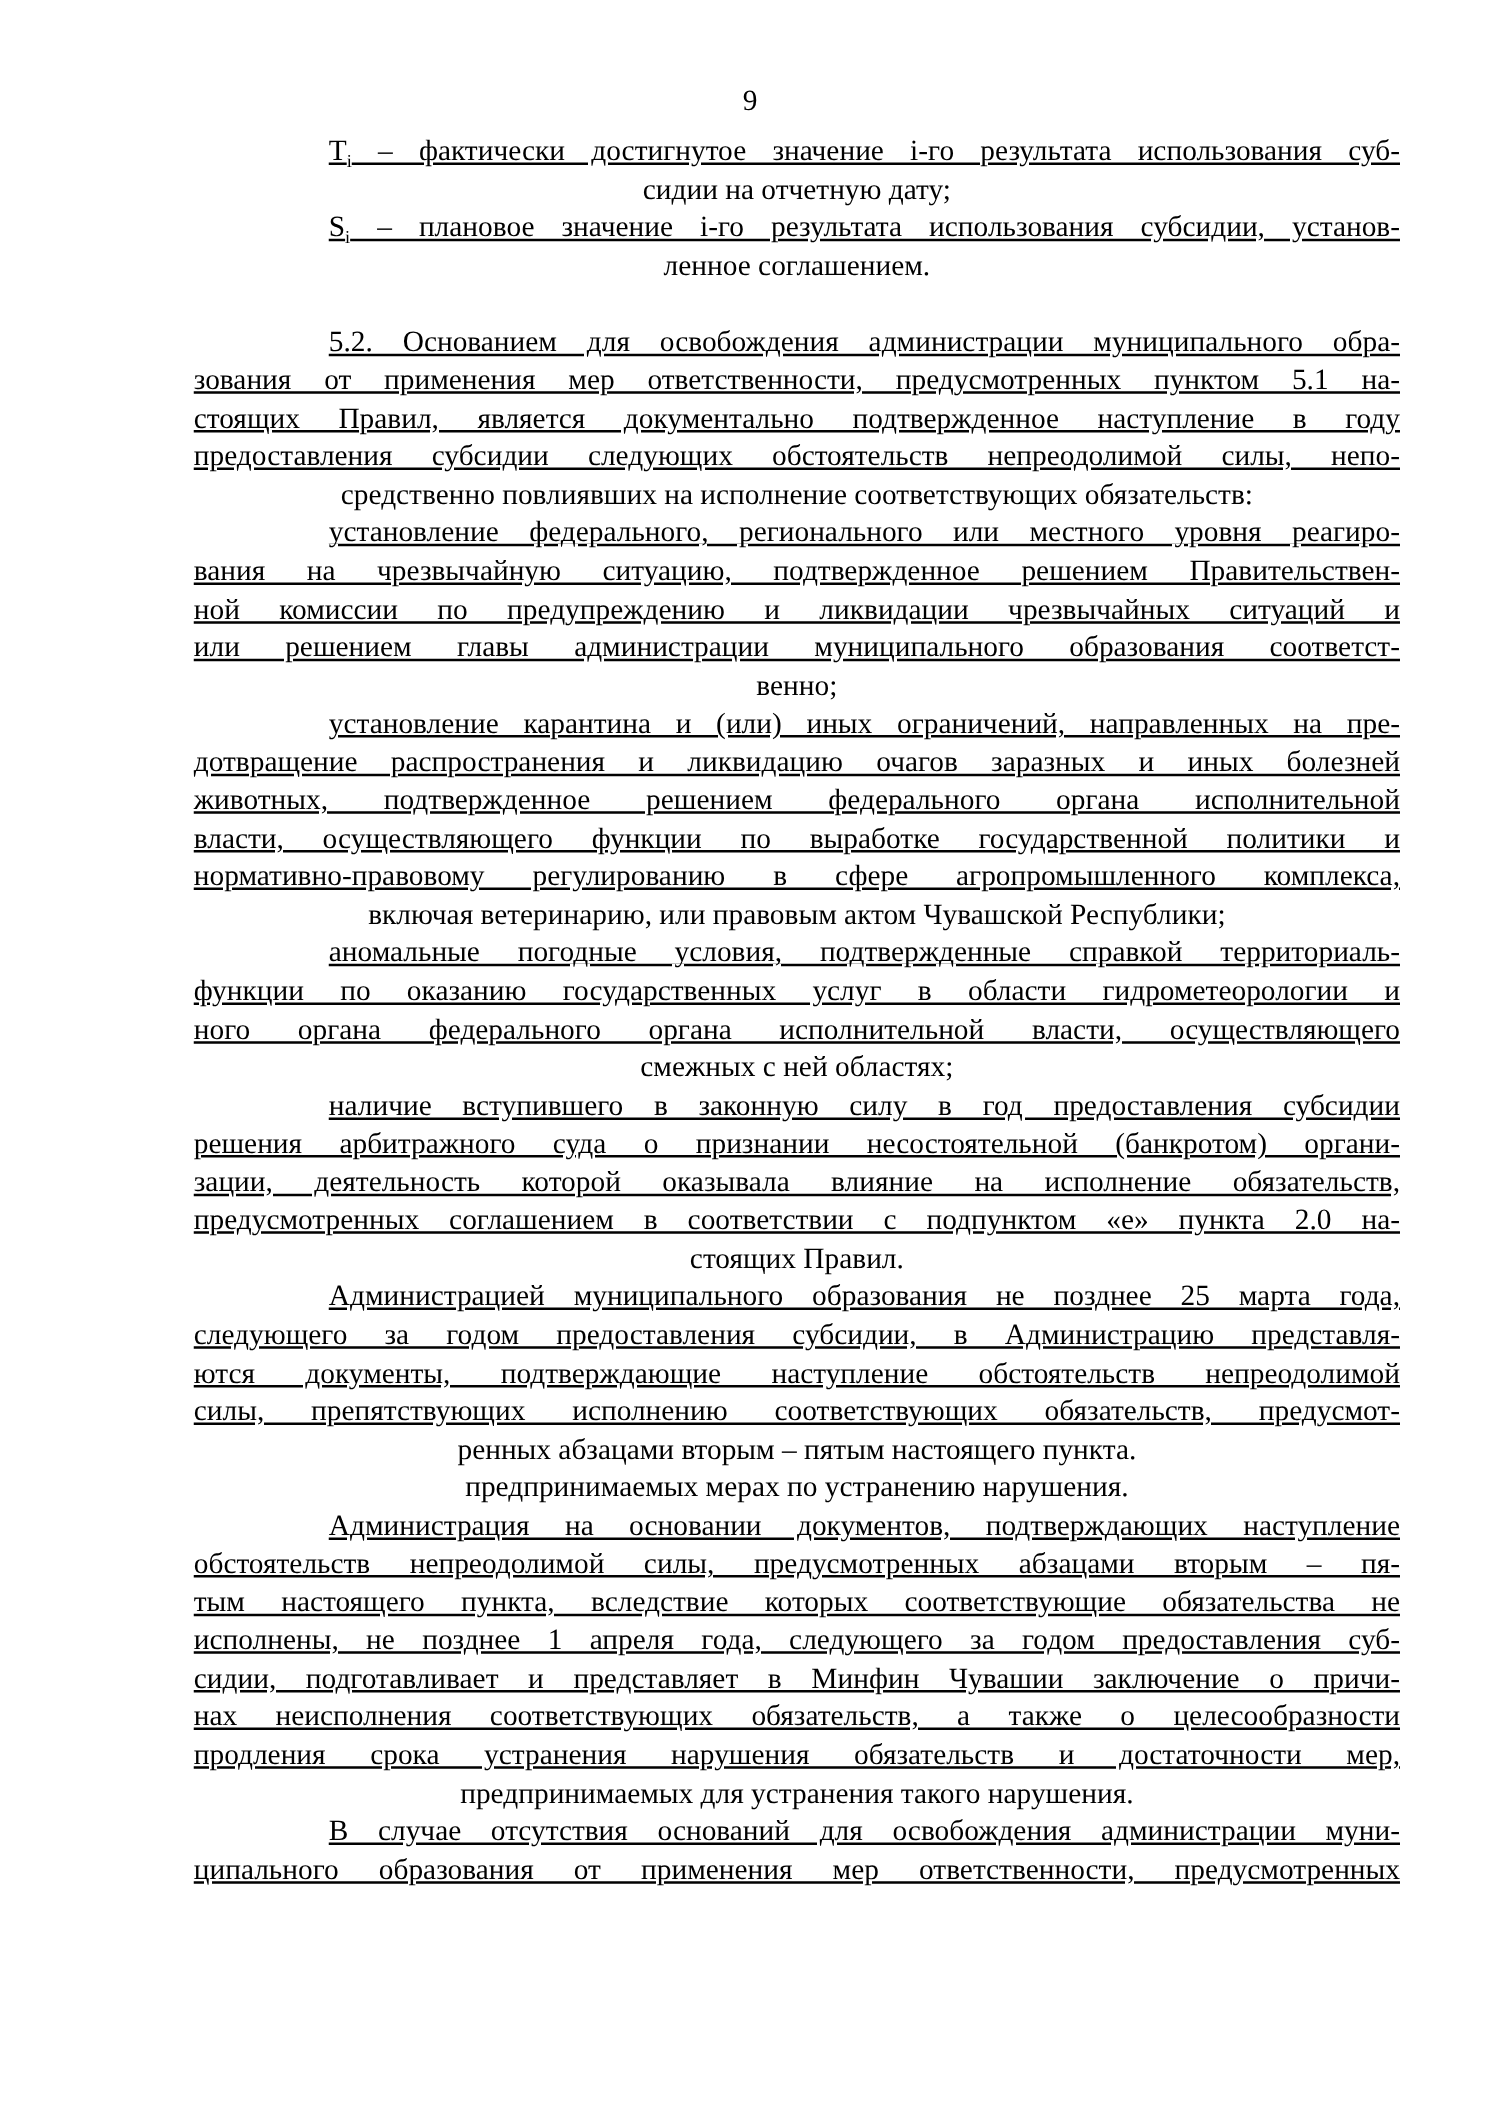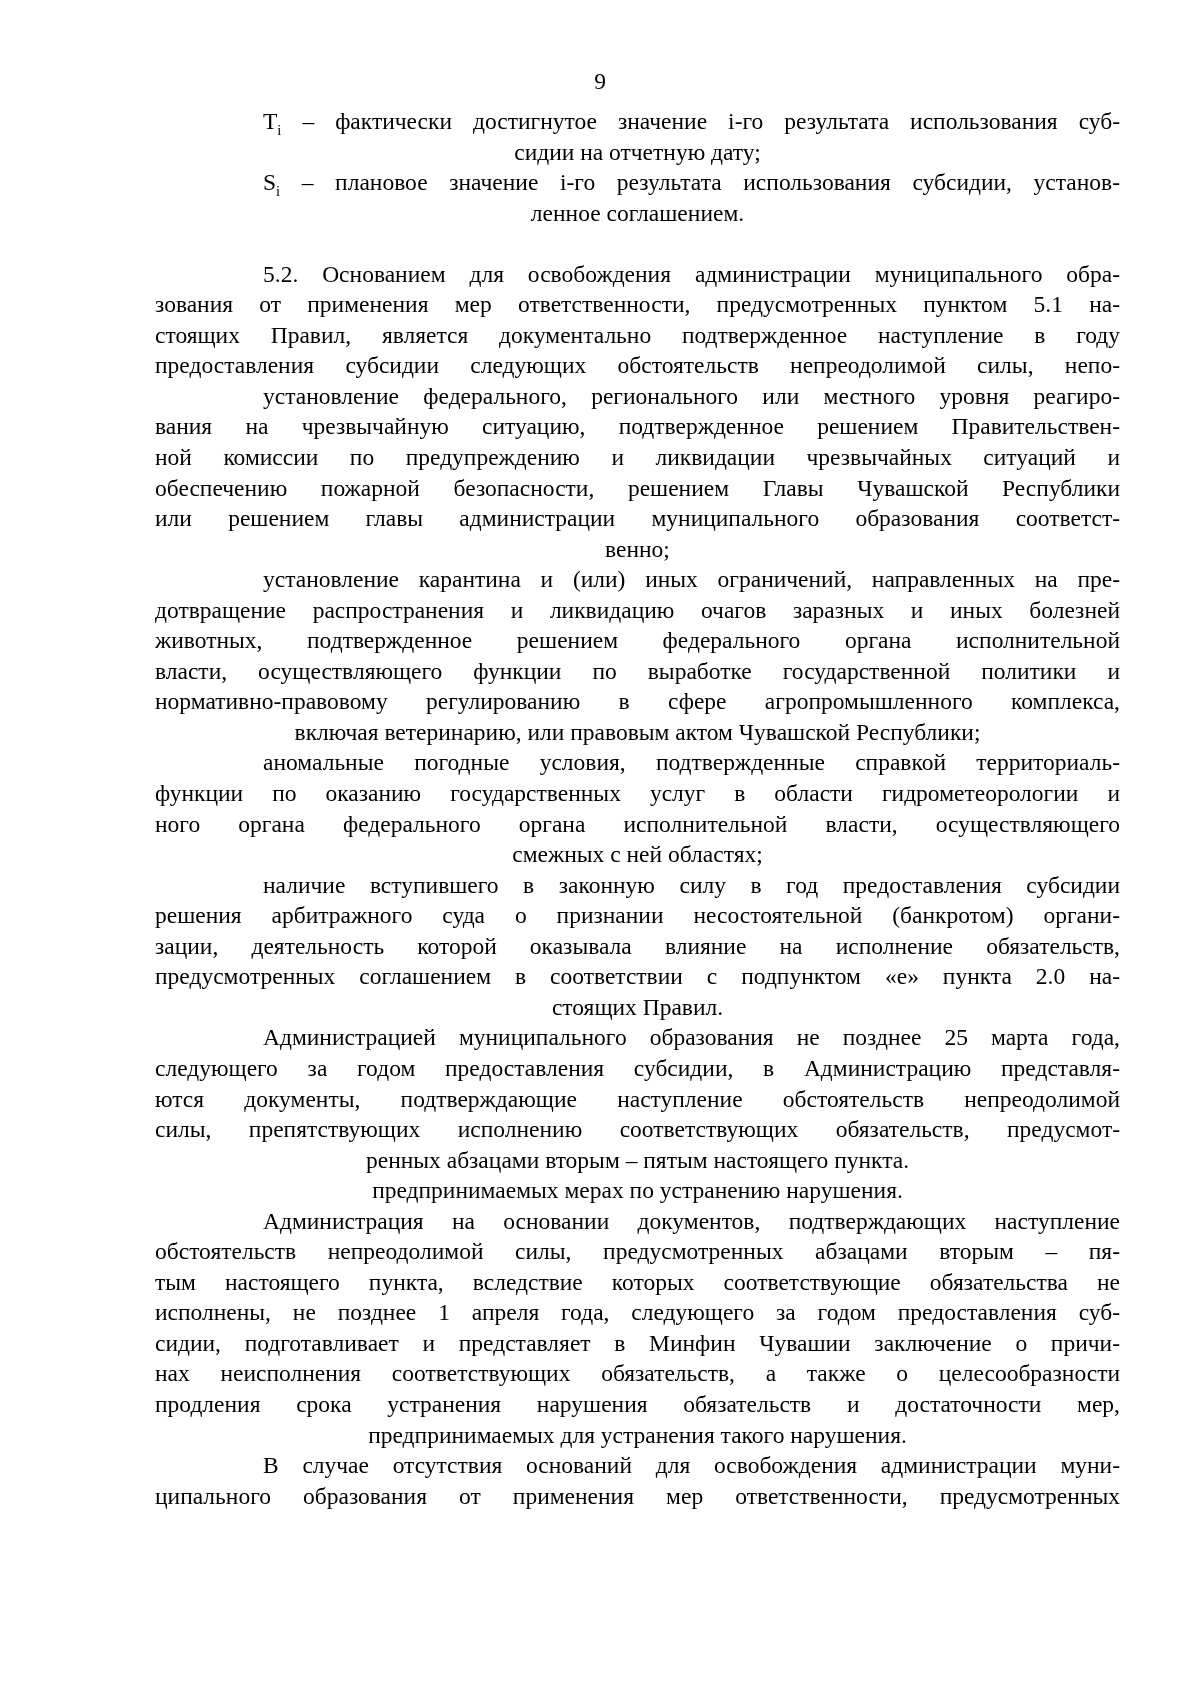--- a/index.html
+++ b/index.html
@@ -13,21 +13,21 @@
     position:absolute;top:66px;left:0;width:1200px;
     text-align:center;font-size:23.5px;line-height:30.4px;
   }
   .doc{
     position:absolute;top:106px;left:155px;width:965px;
     font-size:23.5px;line-height:30.55px;
   }
   .para{margin:0;}
   .para.sp{margin-top:30.55px;}
   .line{text-align:center;white-space:normal;}
-  .line.jl{text-align:justify;text-align-last:justify;}
+  .line.jl{text-align:justify;text-align-last:justify;text-decoration:underline;}
   .line.fl{text-indent:108px;}
   sub{font-size:0.62em;line-height:0;}
 </style>
 </head>
 <body>
 
 <div class="page-number">9</div>
 
 <div class="doc">
     <div class="para">
@@ -36,26 +36,26 @@
     </div>
     <div class="para">
       <div class="line jl fl"><span>S</span><sub>i</sub><span> – плановое значение i-го результата использования субсидии, установ-</span></div>
       <div class="line"><span>ленное соглашением.</span></div>
     </div>
     <div class="para sp">
       <div class="line jl fl"><span>5.2. Основанием для освобождения администрации муниципального обра-</span></div>
       <div class="line jl"><span>зования от применения мер ответственности, предусмотренных пунктом 5.1 на-</span></div>
       <div class="line jl"><span>стоящих Правил, является документально подтвержденное наступление в году</span></div>
       <div class="line jl"><span>предоставления субсидии следующих обстоятельств непреодолимой силы, непо-</span></div>
+      <div class="line"><span>средственно повлиявших на исполнение соответствующих обязательств:</span></div>
     </div>
     <div class="para">
       <div class="line jl fl"><span>установление федерального, регионального или местного уровня реагиро-</span></div>
       <div class="line jl"><span>вания на чрезвычайную ситуацию, подтвержденное решением Правительствен-</span></div>
       <div class="line jl"><span>ной комиссии по предупреждению и ликвидации чрезвычайных ситуаций и</span></div>
-      <div class="line jl"><span>обеспечению пожарной безопасности, решением Главы Чувашской Республики</span></div>
       <div class="line jl"><span>или решением главы администрации муниципального образования соответст-</span></div>
       <div class="line"><span>венно;</span></div>
     </div>
     <div class="para">
       <div class="line jl fl"><span>установление карантина и (или) иных ограничений, направленных на пре-</span></div>
       <div class="line jl"><span>дотвращение распространения и ликвидацию очагов заразных и иных болезней</span></div>
       <div class="line jl"><span>животных, подтвержденное решением федерального органа исполнительной</span></div>
       <div class="line jl"><span>власти, осуществляющего функции по выработке государственной политики и</span></div>
       <div class="line jl"><span>нормативно-правовому регулированию в сфере агропромышленного комплекса,</span></div>
       <div class="line"><span>включая ветеринарию, или правовым актом Чувашской Республики;</span></div>

